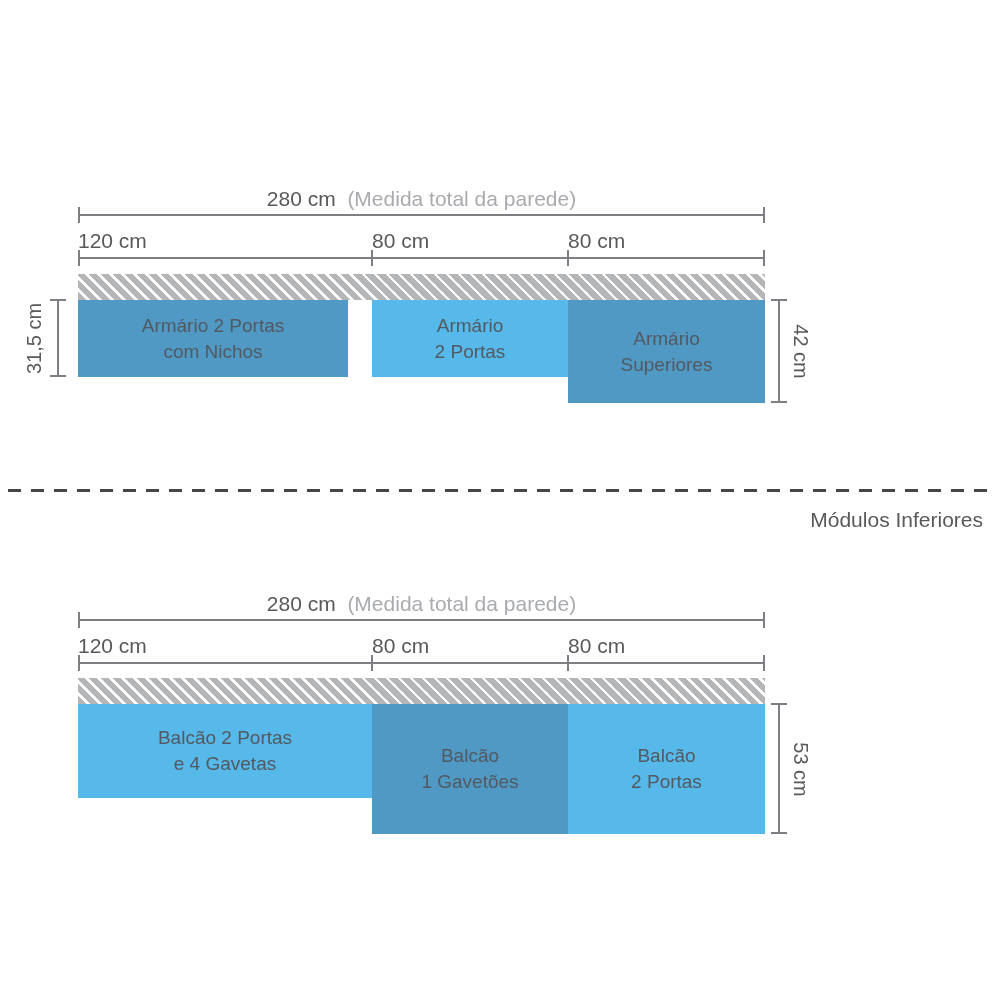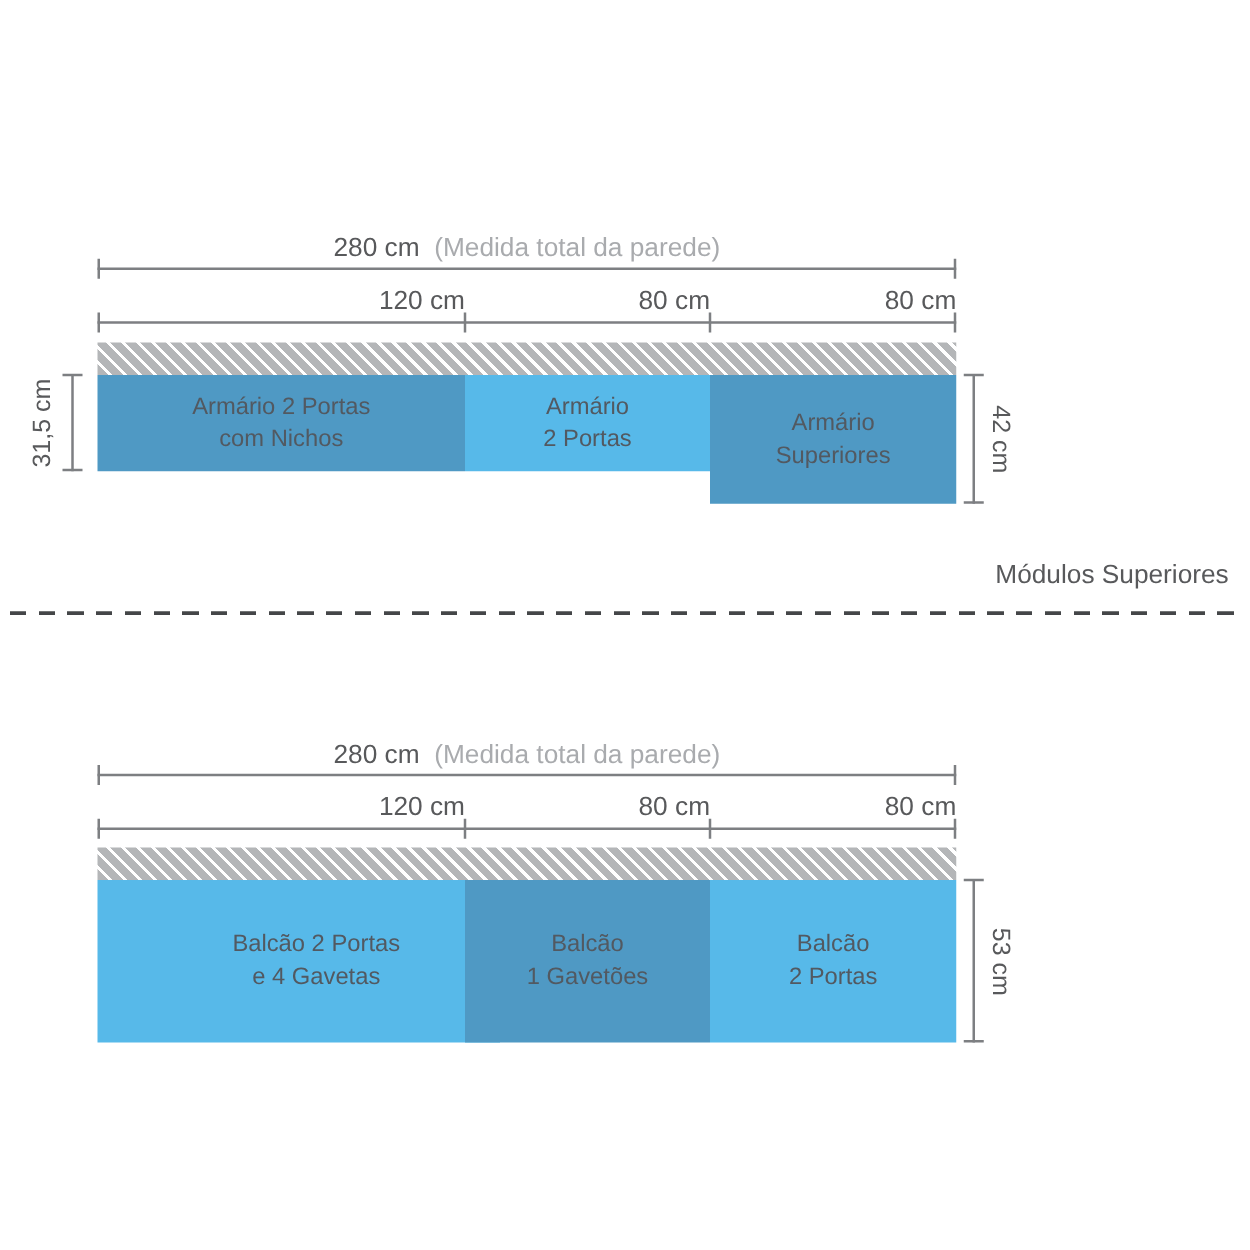--- a/index.html
+++ b/index.html
@@ -9,21 +9,21 @@
   }
   .abs{position:absolute;}
 
   
   .total-title{
     left:78px;width:687px;text-align:center;font-size:21px;line-height:24px;
     color:#58595b;white-space:nowrap;
   }
   .total-title .note{color:#a9abae;}
   .seg-label{
-    font-size:21px;line-height:24px;color:#58595b;text-align:right;
+    font-size:21px;line-height:24px;color:#58595b;text-align:left;
   }
 
   
   .dim-line{height:2px;background:#7d7f82;}
   .tick-v{width:2px;height:16px;background:#7d7f82;}
   .vdim-line{width:2px;background:#7d7f82;}
   .cap-h{width:16px;height:2px;background:#7d7f82;}
 
   
   .hatch{
@@ -75,21 +75,21 @@
   <div class="abs seg-label" style="left:568px;top:229px;width:197px;">80 cm</div>
 
   <div class="abs dim-line" style="left:78px;top:257px;width:687px;"></div>
   <div class="abs tick-v" style="left:78px;top:250px;"></div>
   <div class="abs tick-v" style="left:371px;top:250px;"></div>
   <div class="abs tick-v" style="left:567px;top:250px;"></div>
   <div class="abs tick-v" style="left:763px;top:250px;"></div>
 
   <div class="abs hatch" style="top:274px;"></div>
 
-  <div class="abs module dark" style="left:78px;top:300px;width:294px;height:77px;">
+  <div class="abs module dark" style="left:78px;top:300px;width:270px;height:77px;">
     <div>Armário 2 Portas</div>
     <div>com Nichos</div>
   </div>
   <div class="abs module light" style="left:372px;top:300px;width:196px;height:77px;">
     <div>Armário</div>
     <div>2 Portas</div>
   </div>
   <div class="abs module dark" style="left:568px;top:300px;width:197px;height:103px;">
     <div>Armário</div>
     <div>Superiores</div>
@@ -102,22 +102,22 @@
     <span>31,5 cm</span>
   </div>
 
   <div class="abs vdim-line" style="left:778px;top:300px;height:103px;"></div>
   <div class="abs cap-h" style="left:771px;top:299px;"></div>
   <div class="abs cap-h" style="left:771px;top:401px;"></div>
   <div class="abs vlabel cw" style="left:783px;top:300px;width:34px;height:103px;">
     <span>42 cm</span>
   </div>
 
-  <div class="abs caption" style="top:448px;">Módulos Superiores</div>
   <div class="abs dashed" style="top:489px;"></div>
+  <div class="abs caption" style="top:508px;">Módulos Inferiores</div>
 
   <div class="abs total-title" style="top:592px;">
     <span>280 cm</span>
     <span class="note">&nbsp;</span><span class="note">(Medida total da parede)</span>
   </div>
 
   <div class="abs dim-line" style="left:78px;top:619px;width:687px;"></div>
   <div class="abs tick-v" style="left:78px;top:612px;"></div>
   <div class="abs tick-v" style="left:763px;top:612px;"></div>
 
@@ -126,21 +126,21 @@
   <div class="abs seg-label" style="left:568px;top:634px;width:197px;">80 cm</div>
 
   <div class="abs dim-line" style="left:78px;top:662px;width:687px;"></div>
   <div class="abs tick-v" style="left:78px;top:655px;"></div>
   <div class="abs tick-v" style="left:371px;top:655px;"></div>
   <div class="abs tick-v" style="left:567px;top:655px;"></div>
   <div class="abs tick-v" style="left:763px;top:655px;"></div>
 
   <div class="abs hatch" style="top:678px;"></div>
 
-  <div class="abs module light" style="left:78px;top:704px;width:294px;height:130px;padding-left:28px;">
+  <div class="abs module light" style="left:78px;top:704px;width:294px;height:94px;">
     <div>Balcão 2 Portas</div>
     <div>e 4 Gavetas</div>
   </div>
   <div class="abs module dark" style="left:372px;top:704px;width:196px;height:130px;">
     <div>Balcão</div>
     <div>1 Gavetões</div>
   </div>
   <div class="abs module light" style="left:568px;top:704px;width:197px;height:130px;">
     <div>Balcão</div>
     <div>2 Portas</div>

